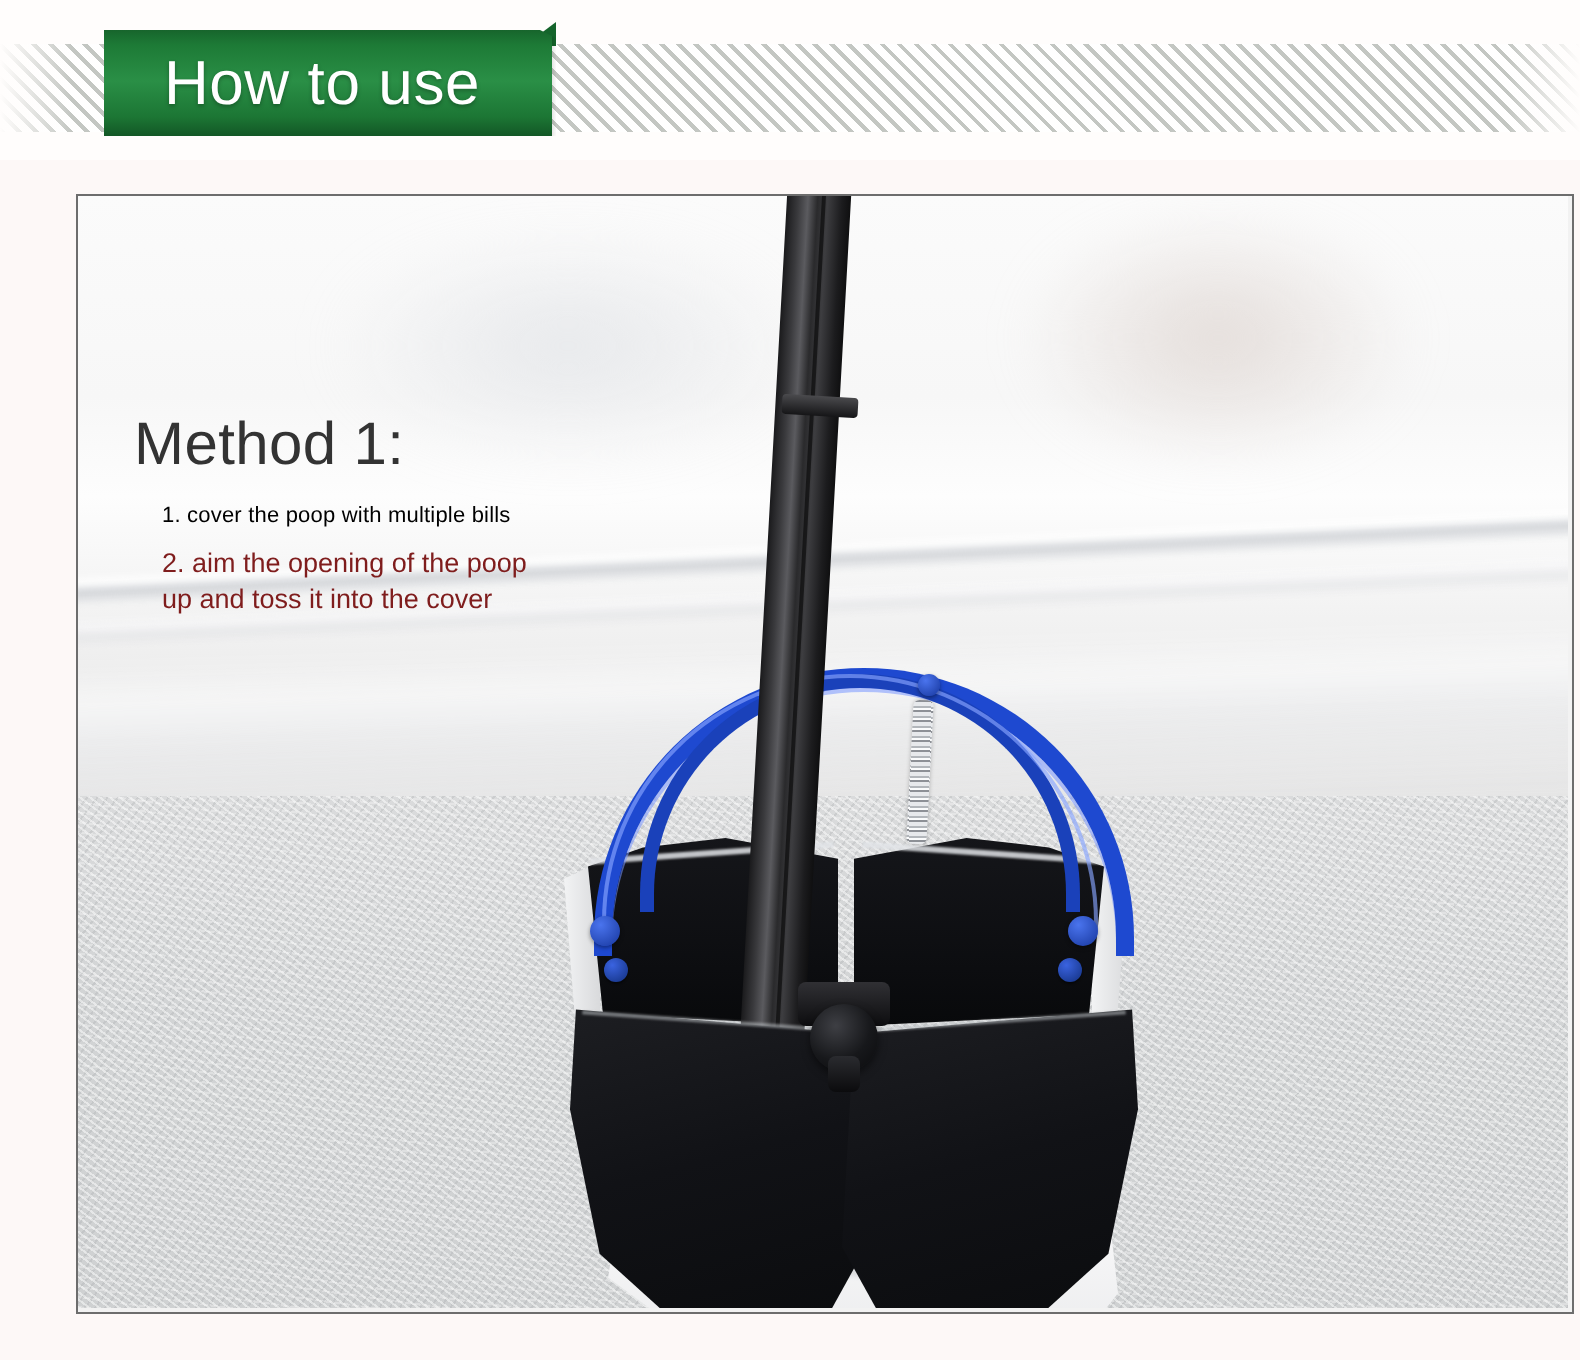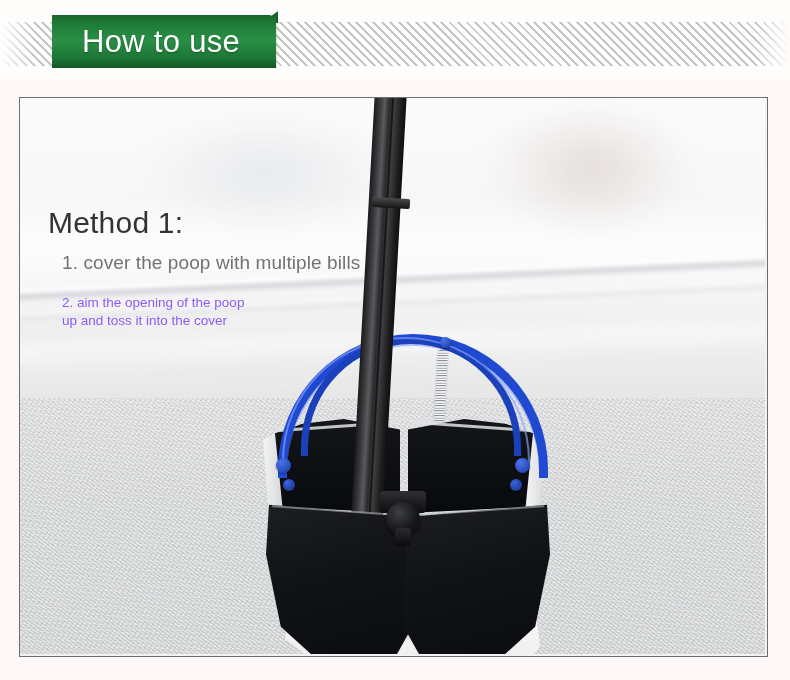--- a/index.html
+++ b/index.html
@@ -87,21 +87,21 @@
     font-size: 31px;
     font-weight: 400;
     letter-spacing: 0.3px;
     text-shadow: 0 1px 2px rgba(0,0,0,0.30);
     font-family: "Liberation Sans", sans-serif;
   }
 
   
   .photo-frame {
     position: absolute;
-    left: 19px;
+    left: 38px;
     top: 97px;
     width: 747px;
     height: 558px;
     border: 1px solid #6d6d6d;
     overflow: hidden;
     background: #f2f2f2;
   }
   .photo {
     position: absolute;
     left: 0; top: 0;
@@ -401,30 +401,30 @@
   }
   .method-title {
     font-size: 30px;
     color: #333333;
     font-weight: 400;
     margin: 0 0 12px 0;
     letter-spacing: 0.2px;
     font-family: "Liberation Sans", sans-serif;
   }
   .step-1 {
-    font-size: 19px;
-    color: #737373;
-    margin: 0 0 20px 14px;
+    font-size: 11px;
+    color: #000000;
+    margin: 0 0 9px 14px;
     font-weight: 400;
     letter-spacing: 0.1px;
     font-family: "Liberation Sans", sans-serif;
   }
   .step-2 {
     font-size: 13.5px;
-    color: #8b5cf6;
+    color: #7f1d1d;
     margin: 0 0 0 14px;
     line-height: 1.35;
     font-weight: 400;
     font-family: "Liberation Sans", sans-serif;
   }
   .step-2 span { display: block; }
 </style>
 </head>
 <body>
 

